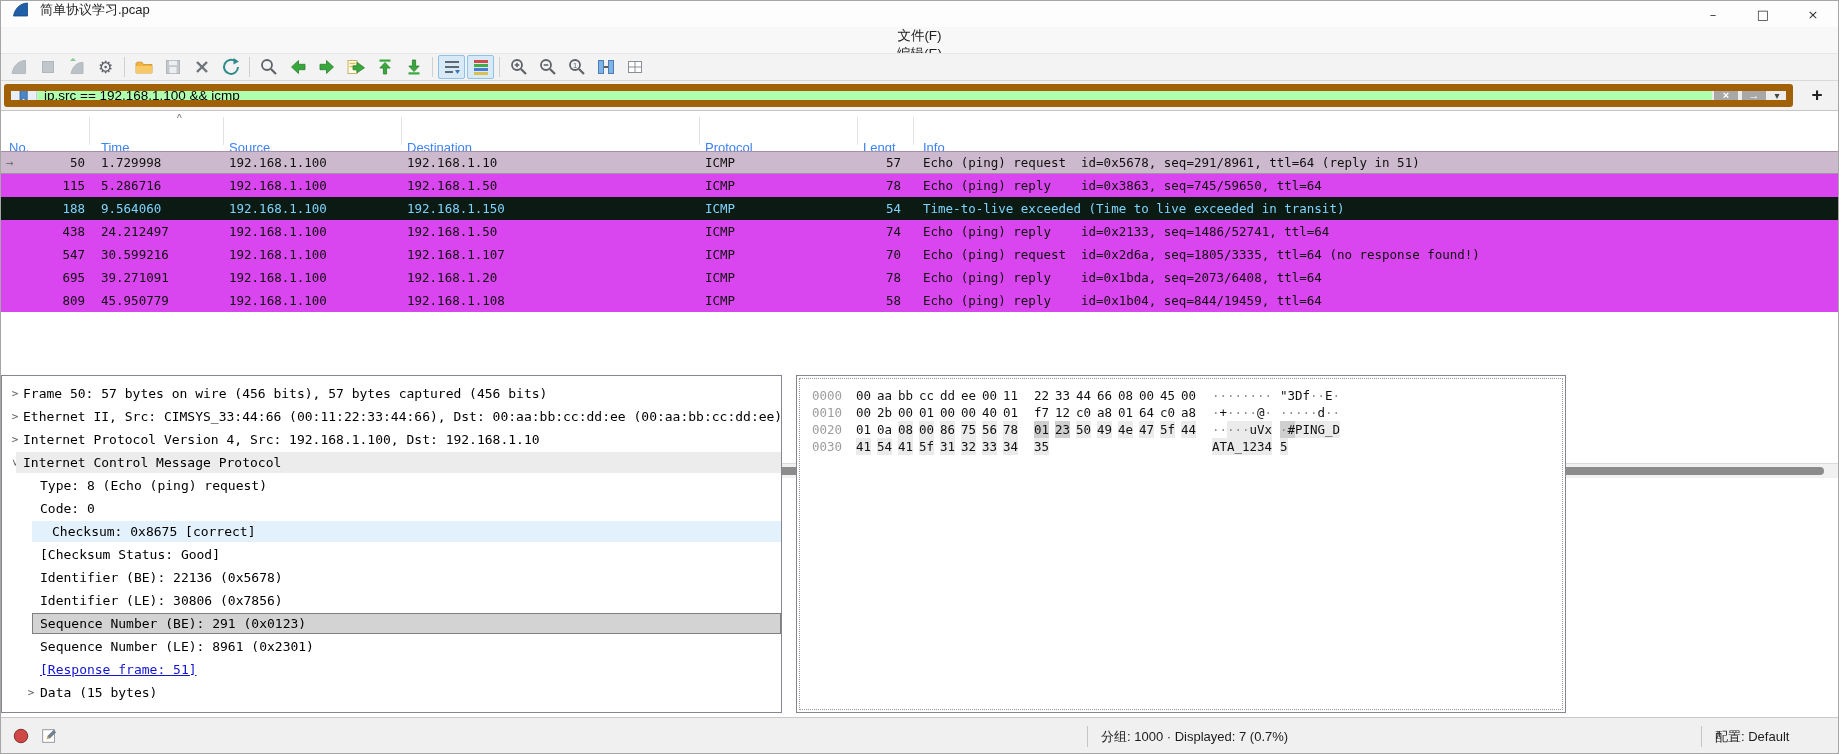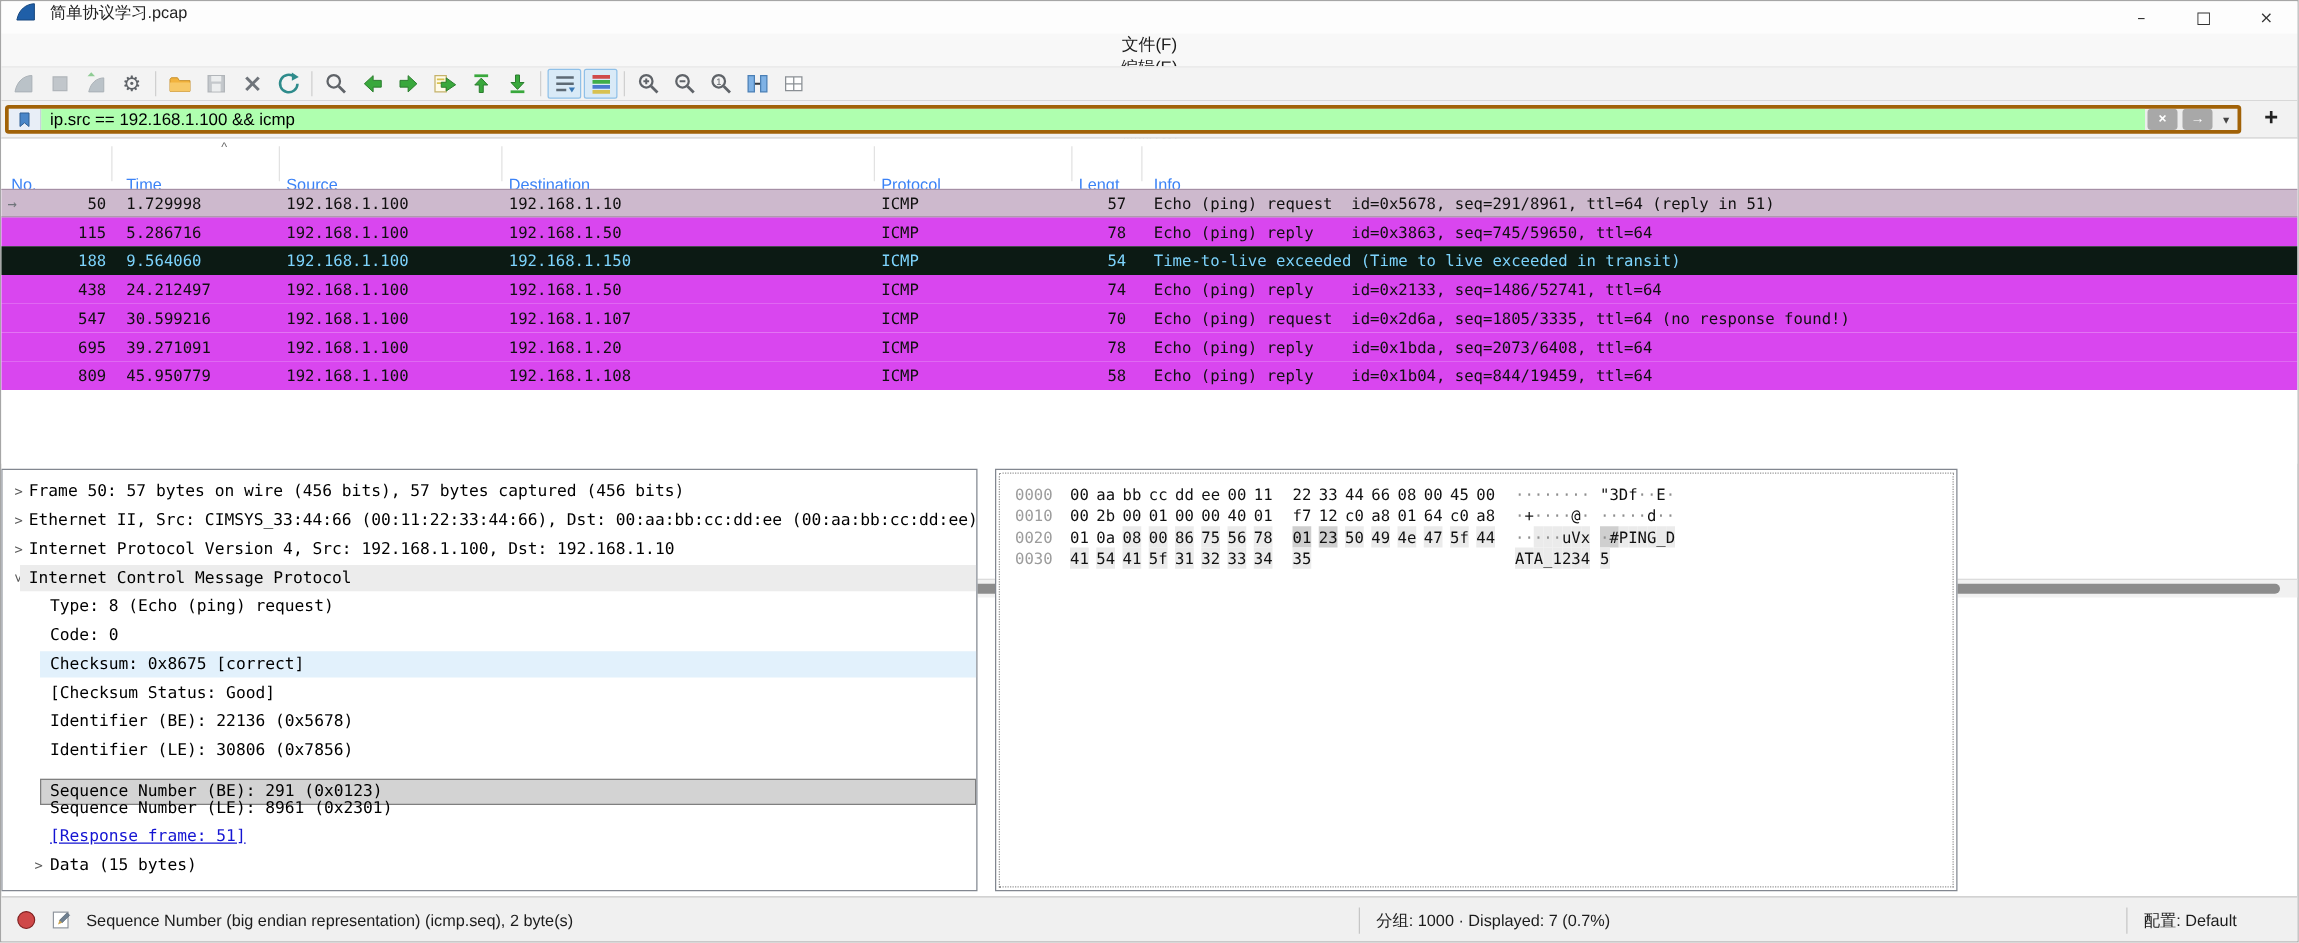--- a/index.html
+++ b/index.html
@@ -20,21 +20,21 @@
   .toolbar{position:absolute;left:0;top:52px;width:100%;height:28px;background:#f3f3f3;
     border-top:1px solid #e7e7e7;border-bottom:1px solid #d8d8d8;display:flex;align-items:center;box-sizing:border-box;padding-left:3px;}
   .tb-btn{width:27px;height:24px;display:flex;align-items:center;justify-content:center;
     border:1px solid transparent;border-radius:2px;margin:0 1px;background:transparent;padding:0;}
   .tb-btn.active{background:#d9eaf7;border-color:#8fc0e8;}
   .tb-btn.disabled{opacity:.55;}
   .tb-sep{width:1px;height:20px;background:#d0d0d0;margin:0 4px;}
   .tb-glyph{font-size:17px;color:#5f6368;line-height:1;}
   
   .filterbar{position:absolute;left:0;top:80px;width:100%;height:30px;background:#f2f2f2;border-bottom:1px solid #c6c6c6;box-sizing:border-box;}
-  .filter-field{position:absolute;left:3px;top:3px;width:1789px;height:23px;border:3px solid #a16207;border-radius:3px;
+  .filter-field{position:absolute;left:3px;top:3px;width:1789px;height:23px;border:7px solid #a16207;border-radius:3px;
     background:#ededed;display:flex;align-items:center;overflow:hidden;box-sizing:border-box;}
   .f-bookmark{width:26px;height:100%;background:#e8eef7;border:none;border-right:1px solid #c9d2dc;display:flex;align-items:center;justify-content:center;padding:0;}
   .f-input{flex:1;height:100%;background:#afffaf;border:none;outline:none;
     font-family:"Liberation Sans",sans-serif;font-size:13.5px;color:#000;padding:0 7px;}
   .f-btn{width:24px;height:17px;margin:0 2px;background:#a8a8a8;border:none;border-radius:3px;color:#fff;
     font-size:11px;line-height:17px;text-align:center;padding:0;font-weight:bold;}
   .f-caret{width:18px;background:transparent;border:none;color:#444;font-size:10px;padding:0;}
   .filter-add{position:absolute;right:8px;top:2px;width:26px;height:24px;background:transparent;border:none;
     font-size:19px;font-weight:bold;color:#222;line-height:24px;padding:0;}
   
@@ -63,21 +63,21 @@
   
   .details{position:absolute;left:0;top:374px;width:781px;height:338px;border:1px solid #828790;background:#fff;
     overflow:hidden;box-sizing:border-box;font-family:"DejaVu Sans Mono","Liberation Mono",monospace;font-size:13px;color:#000;}
   .dt-rows{position:absolute;left:0;top:6px;right:0;}
   .dt-row{position:absolute;left:0;width:100%;height:23px;line-height:23px;white-space:pre;}
   .dt-exp{position:absolute;top:0;color:#5a5a5a;font-size:11px;width:12px;text-align:center;}
   .dt-exp.open{transform:rotate(90deg);}
   .dt-text{position:absolute;top:0;}
   .dt-band{position:absolute;right:0;top:1px;height:21px;line-height:21px;box-sizing:border-box;}
   .band-gray{left:14px;background:#ececec;padding-left:7px;}
-  .band-blue{left:30px;background:#e2f1fc;padding-left:8px;}
+  .band-blue{left:30px;background:#e2f1fc;padding-left:20px;}
   .band-sel{left:30px;background:#d3d3d3;border:1px solid #7f7f7f;padding-left:7px;line-height:19px;}
   .dt-link{color:#1414d2;text-decoration:underline;}
   
   .hexpane{position:absolute;left:795px;top:374px;width:770px;height:338px;border:1px solid #828790;background:#fff;box-sizing:border-box;}
   .hex-inner{position:absolute;left:2px;top:2px;right:2px;bottom:2px;border:1px dotted #979797;overflow:hidden;}
   .hx-rows{position:absolute;left:12px;top:8px;right:0;}
   .hx-row{position:relative;height:17px;line-height:17px;white-space:pre;
     font-family:"DejaVu Sans Mono","Liberation Mono",monospace;font-size:12.5px;color:#111;}
   .hx-off{display:inline-block;width:32px;color:#9c9c9c;margin-right:12px;}
   .hx-b{display:inline-block;width:15px;margin-right:6px;}
@@ -325,21 +325,21 @@
         <div class="dt-row" style="top: 0px;"><span class="dt-exp" style="left: 7px;">&gt;</span><span class="dt-text" style="left: 21px;">Frame 50: 57 bytes on wire (456 bits), 57 bytes captured (456 bits)</span></div>
         <div class="dt-row" style="top: 23px;"><span class="dt-exp" style="left: 7px;">&gt;</span><span class="dt-text" style="left: 21px;">Ethernet II, Src: CIMSYS_33:44:66 (00:11:22:33:44:66), Dst: 00:aa:bb:cc:dd:ee (00:aa:bb:cc:dd:ee)</span></div>
         <div class="dt-row" style="top: 46px;"><span class="dt-exp" style="left: 7px;">&gt;</span><span class="dt-text" style="left: 21px;">Internet Protocol Version 4, Src: 192.168.1.100, Dst: 192.168.1.10</span></div>
         <div class="dt-row" style="top: 69px;"><span class="dt-exp open" style="left: 7px;">&gt;</span><span class="dt-band band-gray">Internet Control Message Protocol</span></div>
         <div class="dt-row" style="top: 92px;"><span class="dt-text" style="left: 38px;">Type: 8 (Echo (ping) request)</span></div>
         <div class="dt-row" style="top: 115px;"><span class="dt-text" style="left: 38px;">Code: 0</span></div>
         <div class="dt-row" style="top: 138px;"><span class="dt-band band-blue">Checksum: 0x8675 [correct]</span></div>
         <div class="dt-row" style="top: 161px;"><span class="dt-text" style="left: 38px;">[Checksum Status: Good]</span></div>
         <div class="dt-row" style="top: 184px;"><span class="dt-text" style="left: 38px;">Identifier (BE): 22136 (0x5678)</span></div>
         <div class="dt-row" style="top: 207px;"><span class="dt-text" style="left: 38px;">Identifier (LE): 30806 (0x7856)</span></div>
-        <div class="dt-row" style="top: 240px;"><span class="dt-band band-sel">Sequence Number (BE): 291 (0x0123)</span></div>
+        <div class="dt-row" style="top: 230px;"><span class="dt-band band-sel">Sequence Number (BE): 291 (0x0123)</span></div>
         <div class="dt-row" style="top: 253px;"><span class="dt-text" style="left: 38px;">Sequence Number (LE): 8961 (0x2301)</span></div>
         <div class="dt-row" style="top: 276px;"><span class="dt-text dt-link" style="left: 38px;">[Response frame: 51]</span></div>
         <div class="dt-row" style="top: 299px;"><span class="dt-exp" style="left: 23px;">&gt;</span><span class="dt-text" style="left: 38px;">Data (15 bytes)</span></div>
       </div>
   </div>
 
   <div class="hexpane">
     <div class="hex-inner">
       <div class="hx-rows" id="hx-rows">
           <div class="hx-row" style="top: 0px; position: absolute;"><span class="hx-off">0000</span><span class="hx-b">00</span><span class="hx-b">aa</span><span class="hx-b">bb</span><span class="hx-b">cc</span><span class="hx-b">dd</span><span class="hx-b">ee</span><span class="hx-b">00</span><span class="hx-b hx-gap">11</span><span class="hx-b">22</span><span class="hx-b">33</span><span class="hx-b">44</span><span class="hx-b">66</span><span class="hx-b">08</span><span class="hx-b">00</span><span class="hx-b">45</span><span class="hx-b">00</span><span class="hx-ascii"><span class="hx-c dim">·</span><span class="hx-c dim">·</span><span class="hx-c dim">·</span><span class="hx-c dim">·</span><span class="hx-c dim">·</span><span class="hx-c dim">·</span><span class="hx-c dim">·</span><span class="hx-c hx-cgap dim">·</span><span class="hx-c">"</span><span class="hx-c">3</span><span class="hx-c">D</span><span class="hx-c">f</span><span class="hx-c dim">·</span><span class="hx-c dim">·</span><span class="hx-c">E</span><span class="hx-c dim">·</span></span></div>
@@ -358,20 +358,19 @@
     </button>
     <button class="sb-icon sb-pencil">
       <svg width="18" height="18" viewBox="0 0 20 20">
           <rect x="3" y="3" width="13" height="14" fill="#fff" stroke="#8a9098"></rect>
           <g transform="rotate(45 11 10)">
             <rect x="9.4" y="2.5" width="3.2" height="9.5" fill="#6f8091" stroke="#53616e" stroke-width="0.6"></rect>
             <path d="M9.4 12 L11 15.5 L12.6 12 Z" fill="#c9a14a"></path>
           </g>
         </svg>
     </button>
-    <span class="sb-text sb-field">Sequence Number (big endian representation) (icmp.seq), 2 byte(s)</span>
     <span class="sb-sep" style="left:1086px"></span>
     <span class="sb-text sb-packets">分组: 1000 · Displayed: 7 (0.7%)</span>
     <span class="sb-sep" style="left:1700px"></span>
     <span class="sb-text sb-profile">配置: Default</span>
   </div>
 
 </div>
 
 </body></html>

